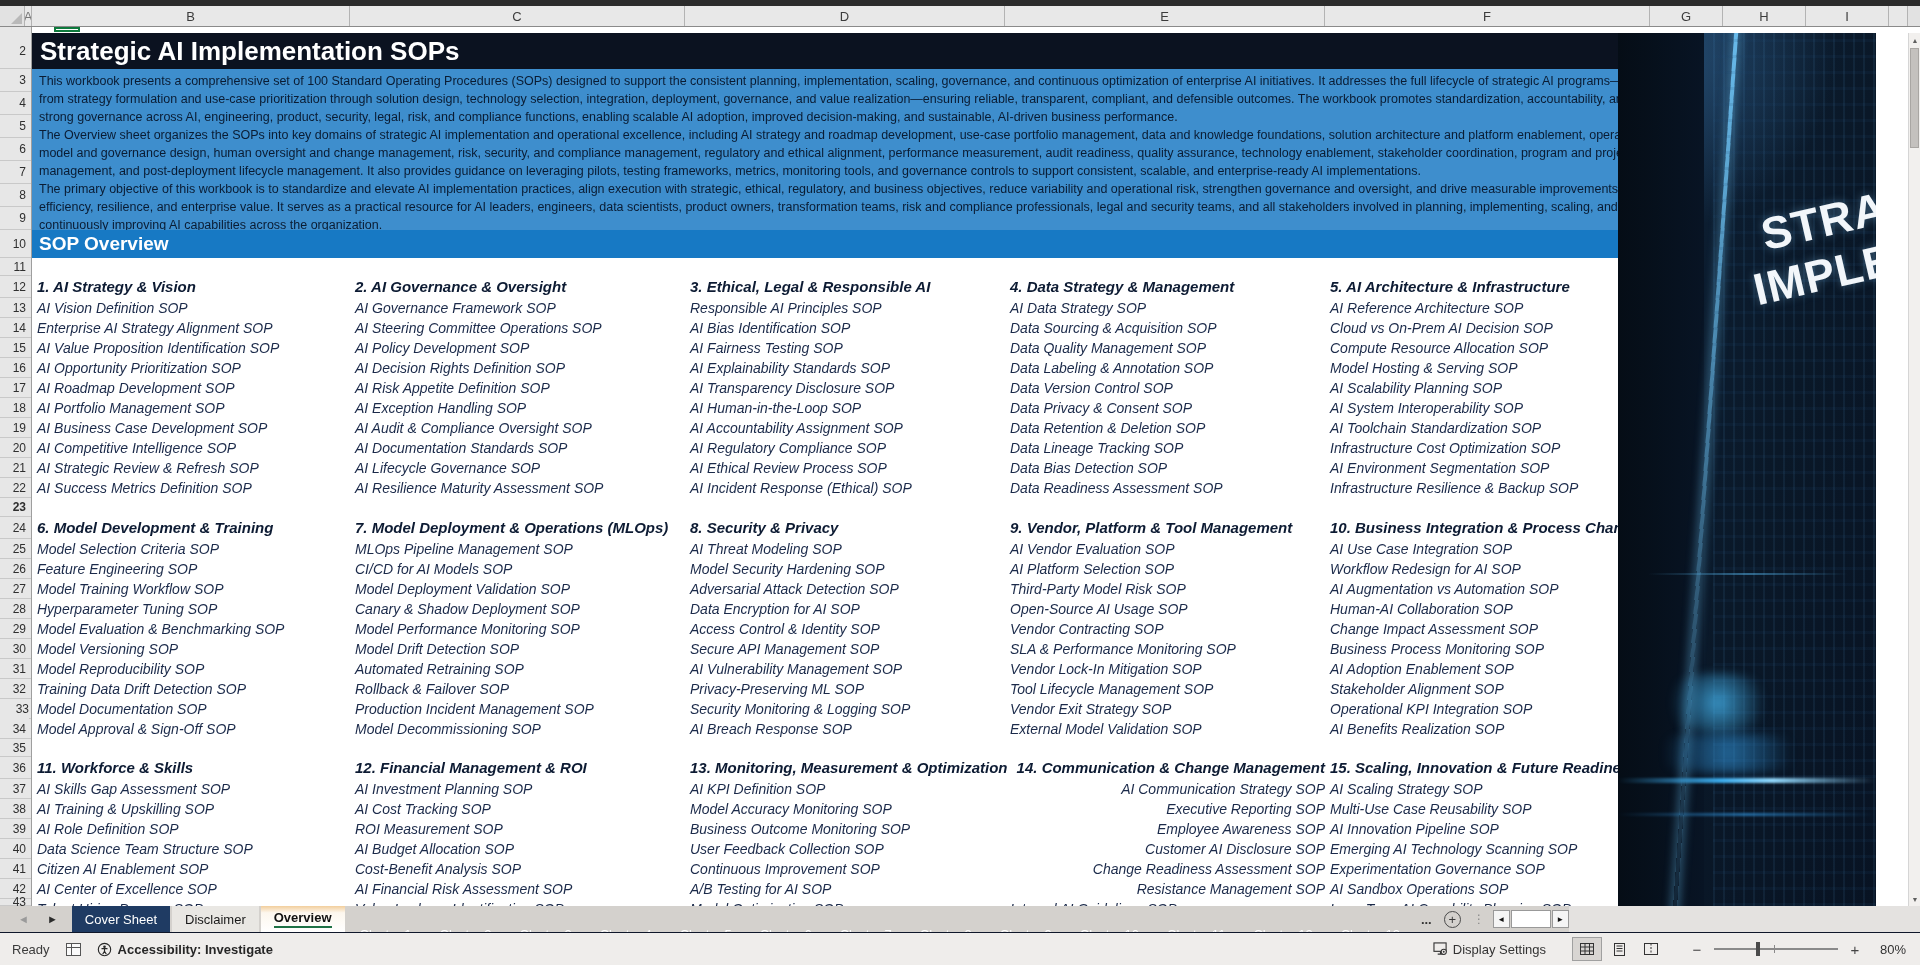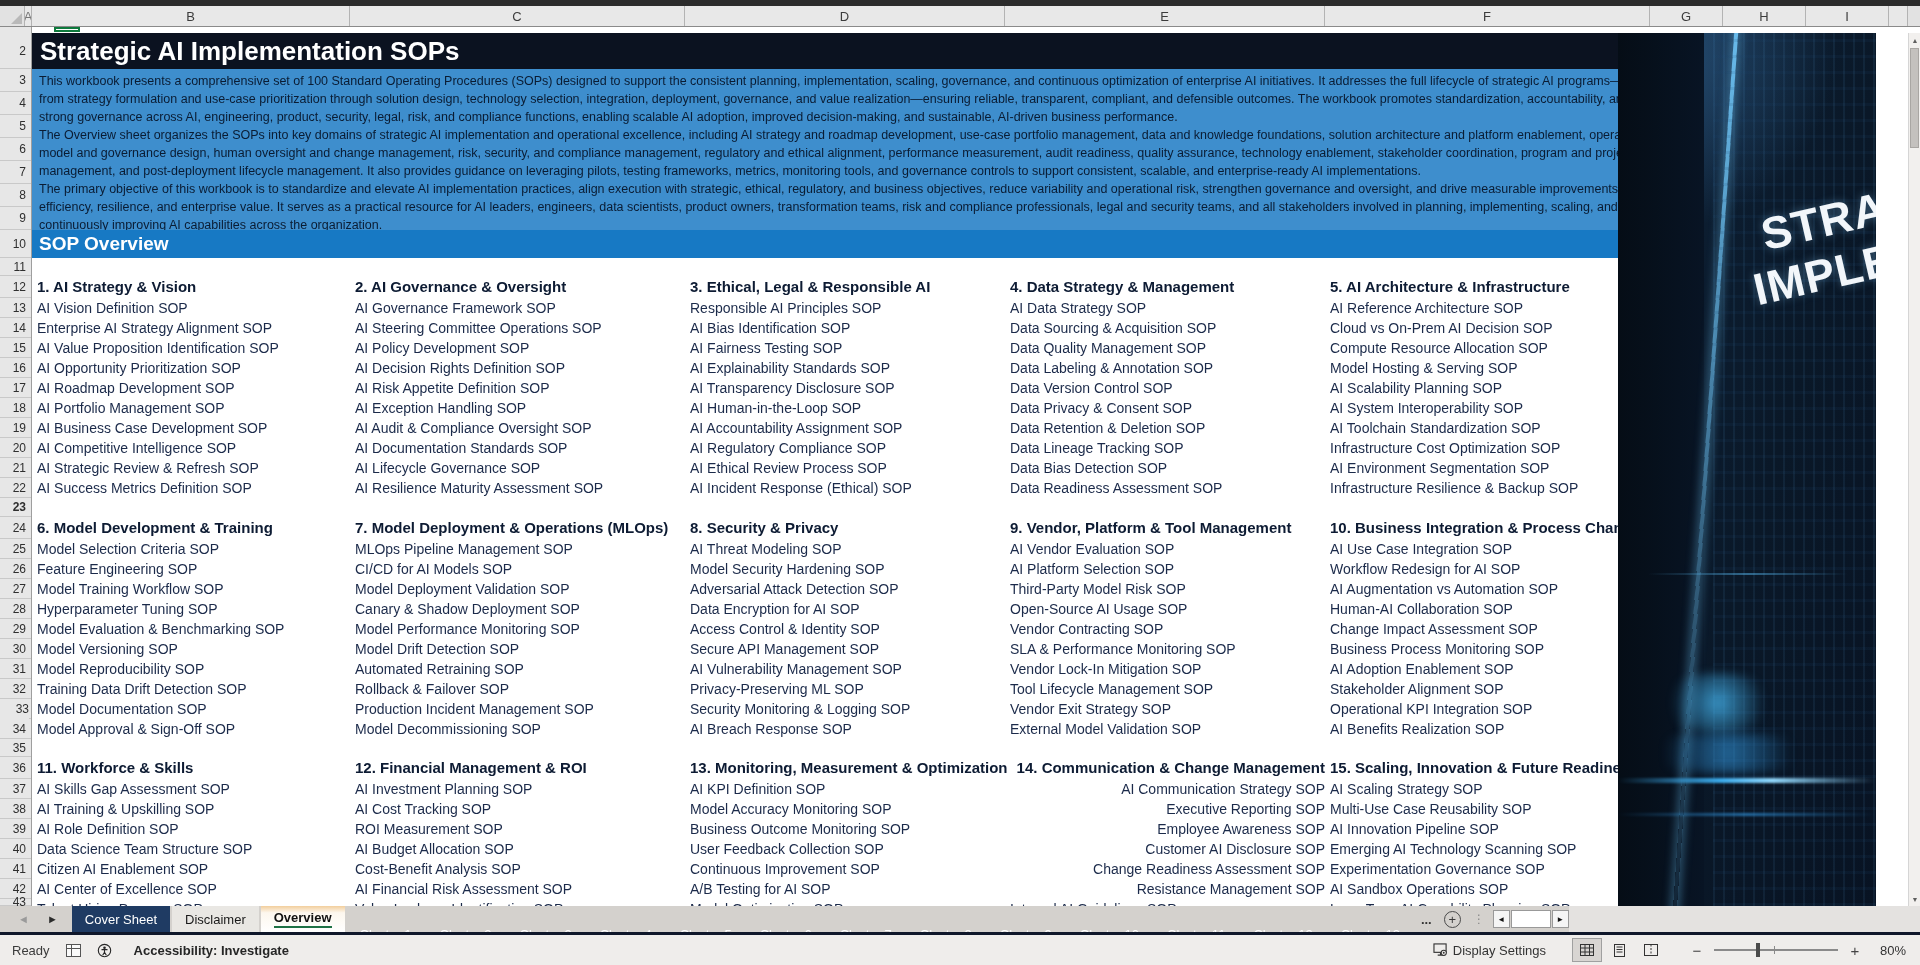--- a/index.html
+++ b/index.html
@@ -30,21 +30,21 @@
   .content { position:absolute; left:32px; top:0; width:1618px; height:873px; background:#fff; overflow:hidden; }
   .title-bar { height:36px; background:#0b1220; color:#fff; font-size:26px; font-weight:bold;
                line-height:36px; padding-left:8px; white-space:nowrap; }
   .desc { height:161px; background:#3e8ecd; color:#0a1c33; font-size:12.5px; line-height:18px;
           font-weight:500; padding:3px 8px 0 7px; overflow:hidden; }
   .sop-band { height:28px; background:#1779c4; color:#fff; font-size:19px; font-weight:bold;
               line-height:28px; padding-left:7px; }
 
   .spacer18 { height:18px; } .spacer19 { height:19px; }
   .band { display:flex; }
-  .cat-col { flex:0 0 auto; padding-left:5px; }
+  .cat-col { flex:0 0 auto; padding-left:5px;font-style:italic; }
   .cat-title { height:22px; line-height:22px; font-size:15px; font-weight:bold; color:#0d1b33; white-space:nowrap; }
   .cat-item { height:20px; line-height:20px; font-size:14px; color:#1b2a4a; white-space:nowrap; }
   .clipped-band { height:7px; overflow:hidden; display:flex; }
   .clipped-band .cat-item { height:20px; }
 
   
   .hero { position:absolute; left:1618px; top:0; width:258px; height:873px; overflow:hidden;
           background:linear-gradient(105deg,#10263c 0%,#0c1d30 28%,#0a1828 55%,#081323 100%); }
   .hero .sky { position:absolute; left:-40px; top:-60px; width:260px; height:260px;
                background:radial-gradient(circle at 30% 30%, rgba(60,120,175,.55), rgba(60,120,175,0) 70%); }
@@ -94,27 +94,27 @@
   .add-sheet { display:flex; align-items:center; justify-content:center; margin:0 6px; }
   .add-sheet .circle { width:17px; height:17px; border:1.4px solid #4a4a4a; border-radius:50%;
                        display:flex; align-items:center; justify-content:center; font-size:13px; color:#3a3a3a; line-height:1; }
   .tab-dots { display:flex; align-items:center; color:#8a8a8a; font-size:12px; padding:0 6px; letter-spacing:0; }
   .tab-hscroll { display:flex; align-items:center; margin-left:2px; gap:1px; }
   .hs-btn { width:17px; height:18px; background:#f5f5f5; border:1px solid #999; display:flex; align-items:center; justify-content:center; font-size:8px; color:#111; }
   .hs-thumb { width:40px; height:18px; background:#fff; border:1px solid #999; }
 
   
   .status-bar { position:absolute; left:0; top:932px; width:1920px; height:33px; background:#efedeb;
-                border-top:3px solid #0f172a; display:flex; align-items:center; font-size:13px; color:#333; }
+                border-top:1px solid #0f172a; display:flex; align-items:center; font-size:13px; color:#333; }
   .sb-left { display:flex; align-items:center; gap:16px; padding-left:12px; }
   .sb-ready { color:#3b3b3b; }
   .macro-icon { width:15px; height:13px; border:1px solid #555; position:relative; background:#fafafa; }
   .macro-icon:before { content:""; position:absolute; left:4px; top:0; bottom:0; width:1px; background:#555; }
   .macro-icon:after { content:""; position:absolute; left:0; right:0; top:3px; height:1px; background:#555; }
-  .acc-group { display:flex; align-items:center; gap:22px; font-weight:bold; color:#262626; }
+  .acc-group { display:flex; align-items:center; gap:6px; font-weight:bold; color:#262626; }
   .sb-right { margin-left:auto; display:flex; align-items:center; gap:10px; padding-right:14px; }
   .ds-group { display:flex; align-items:center; gap:5px; margin-right:16px; }
   .view-btns { display:flex; align-items:center; gap:2px; margin-right:14px; }
   .view-btn { width:30px; height:24px; display:flex; align-items:center; justify-content:center; }
   .view-btn.active { background:#d8d5d2; border:1px solid #a0a0a0; }
   .zoom-minus,.zoom-plus { font-size:15px; color:#444; width:14px; text-align:center; }
   .zoom-slider { position:relative; width:124px; height:14px; }
   .zoom-track { position:absolute; left:0; right:0; top:6px; height:2px; background:#8a8a8a; }
   .zoom-notch { position:absolute; left:60px; top:3px; width:1px; height:8px; background:#8a8a8a; }
   .zoom-thumb { position:absolute; left:42px; top:0; width:4px; height:14px; background:#4a4a4a; }

